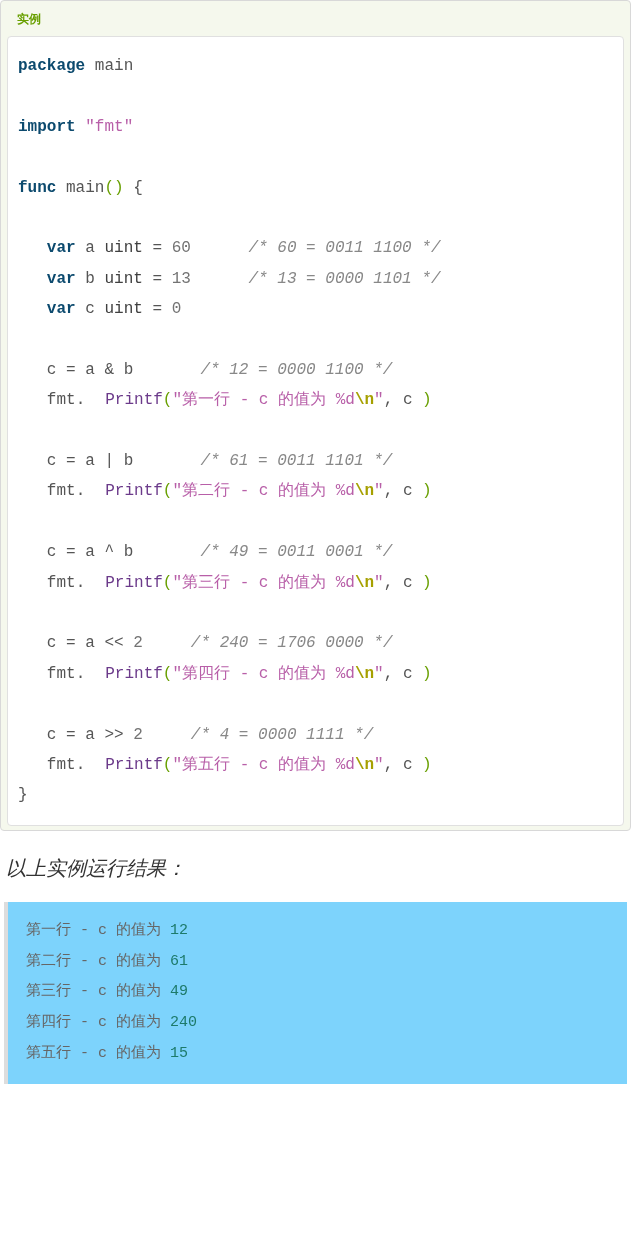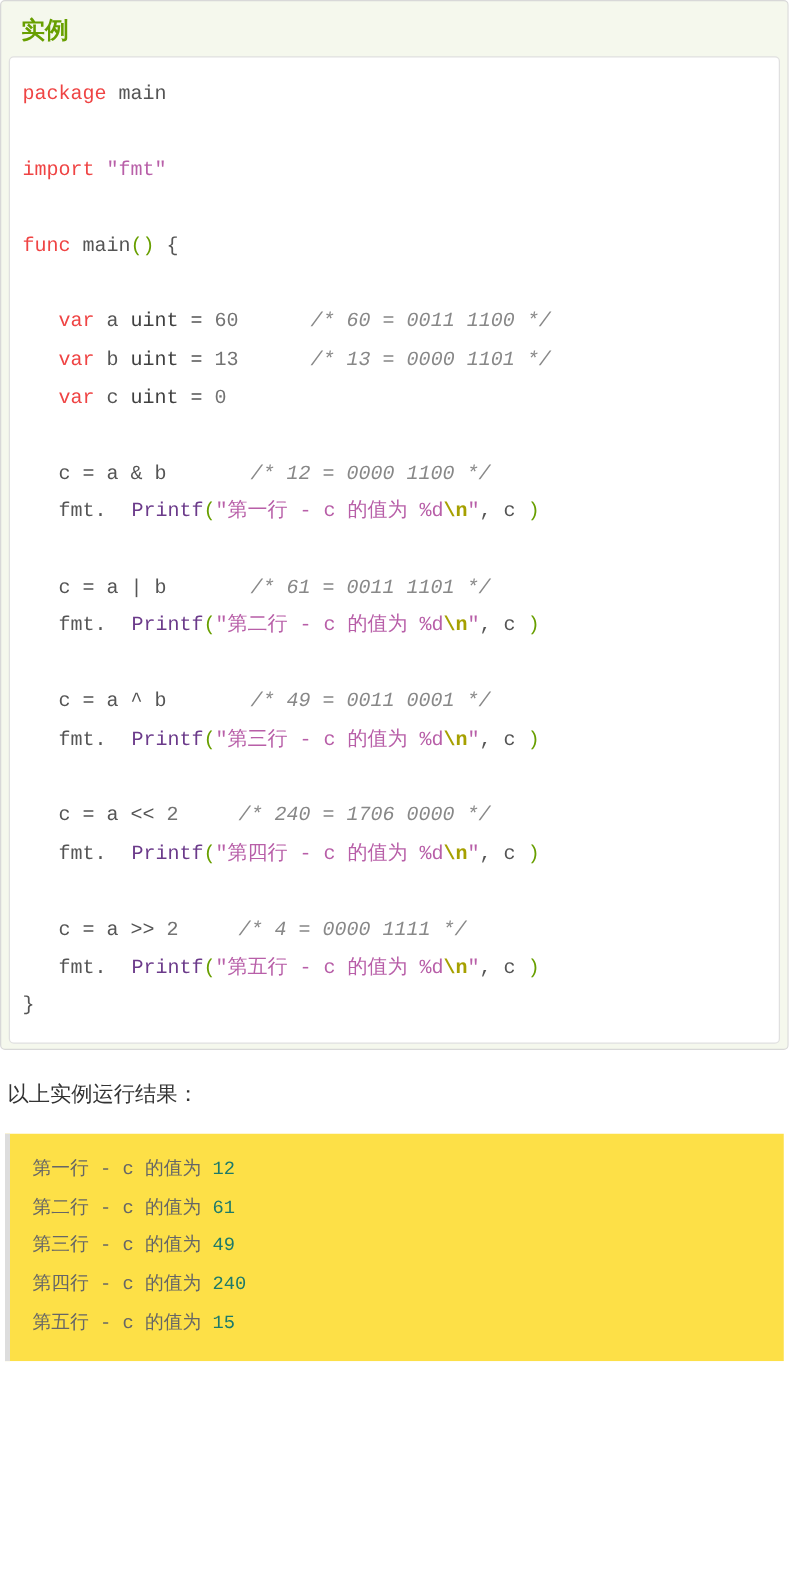--- a/index.html
+++ b/index.html
@@ -11,53 +11,54 @@
     }
     .example-box {
       background: #f5f8ed;
       border: 1px solid #d8d8d8;
       border-radius: 4px;
       padding-bottom: 4px;
     }
     .example-title {
       color: #689f00;
       font-weight: bold;
-      font-size: 19px;
+      font-size: 12px;
       padding: 10px 20px 8px 16px;
     }
     .code-block {
       background: #ffffff;
       border: 1px solid #e0e0e0;
       border-radius: 4px;
       margin: 0 6px 0 6px;
       padding: 14px 10px;
       font-family: Consolas, Monaco, "Courier New", monospace;
       font-size: 16px;
       line-height: 1.9;
       overflow-x: auto;
       white-space: pre;
     }
-    .kw { color: #ef4444; font-weight: normal; }
+    .kw { color: #0c4a6e; font-weight: bold; }
     .type { color: #404040; }
     .num { color: #737373; font-family: Liberation Mono, monospace; }
     .str { color: #b85fa8; }
     .esc { color: #a6a000; font-weight: bold; }
     .comment { color: #888888; font-style: italic; }
     .fn { color: #6b3a8a; margin-left: 20px; }
     .pun { color: #555; }
     .plain { color: #555; }
     .paren { color: #689f00; }
     .brace { color: #555; }
     .result-intro {
-      font-size: 17px;
+      font-size: 20px;
       color: #333;
       margin: 24px 0 20px 6px;
+      font-style: italic;
     }
     .output-block {
-      background: #fde047;
+      background: #7dd3fc;
       border-left: 4px solid #dddddd;
       padding: 14px 18px;
       font-family: Consolas, Monaco, "Courier New", monospace;
       font-size: 15px;
       line-height: 2.05;
       color: #666;
       white-space: pre;
       margin: 0 4px;
     }
     .output-block .onum { color: #1d7a6a; }

